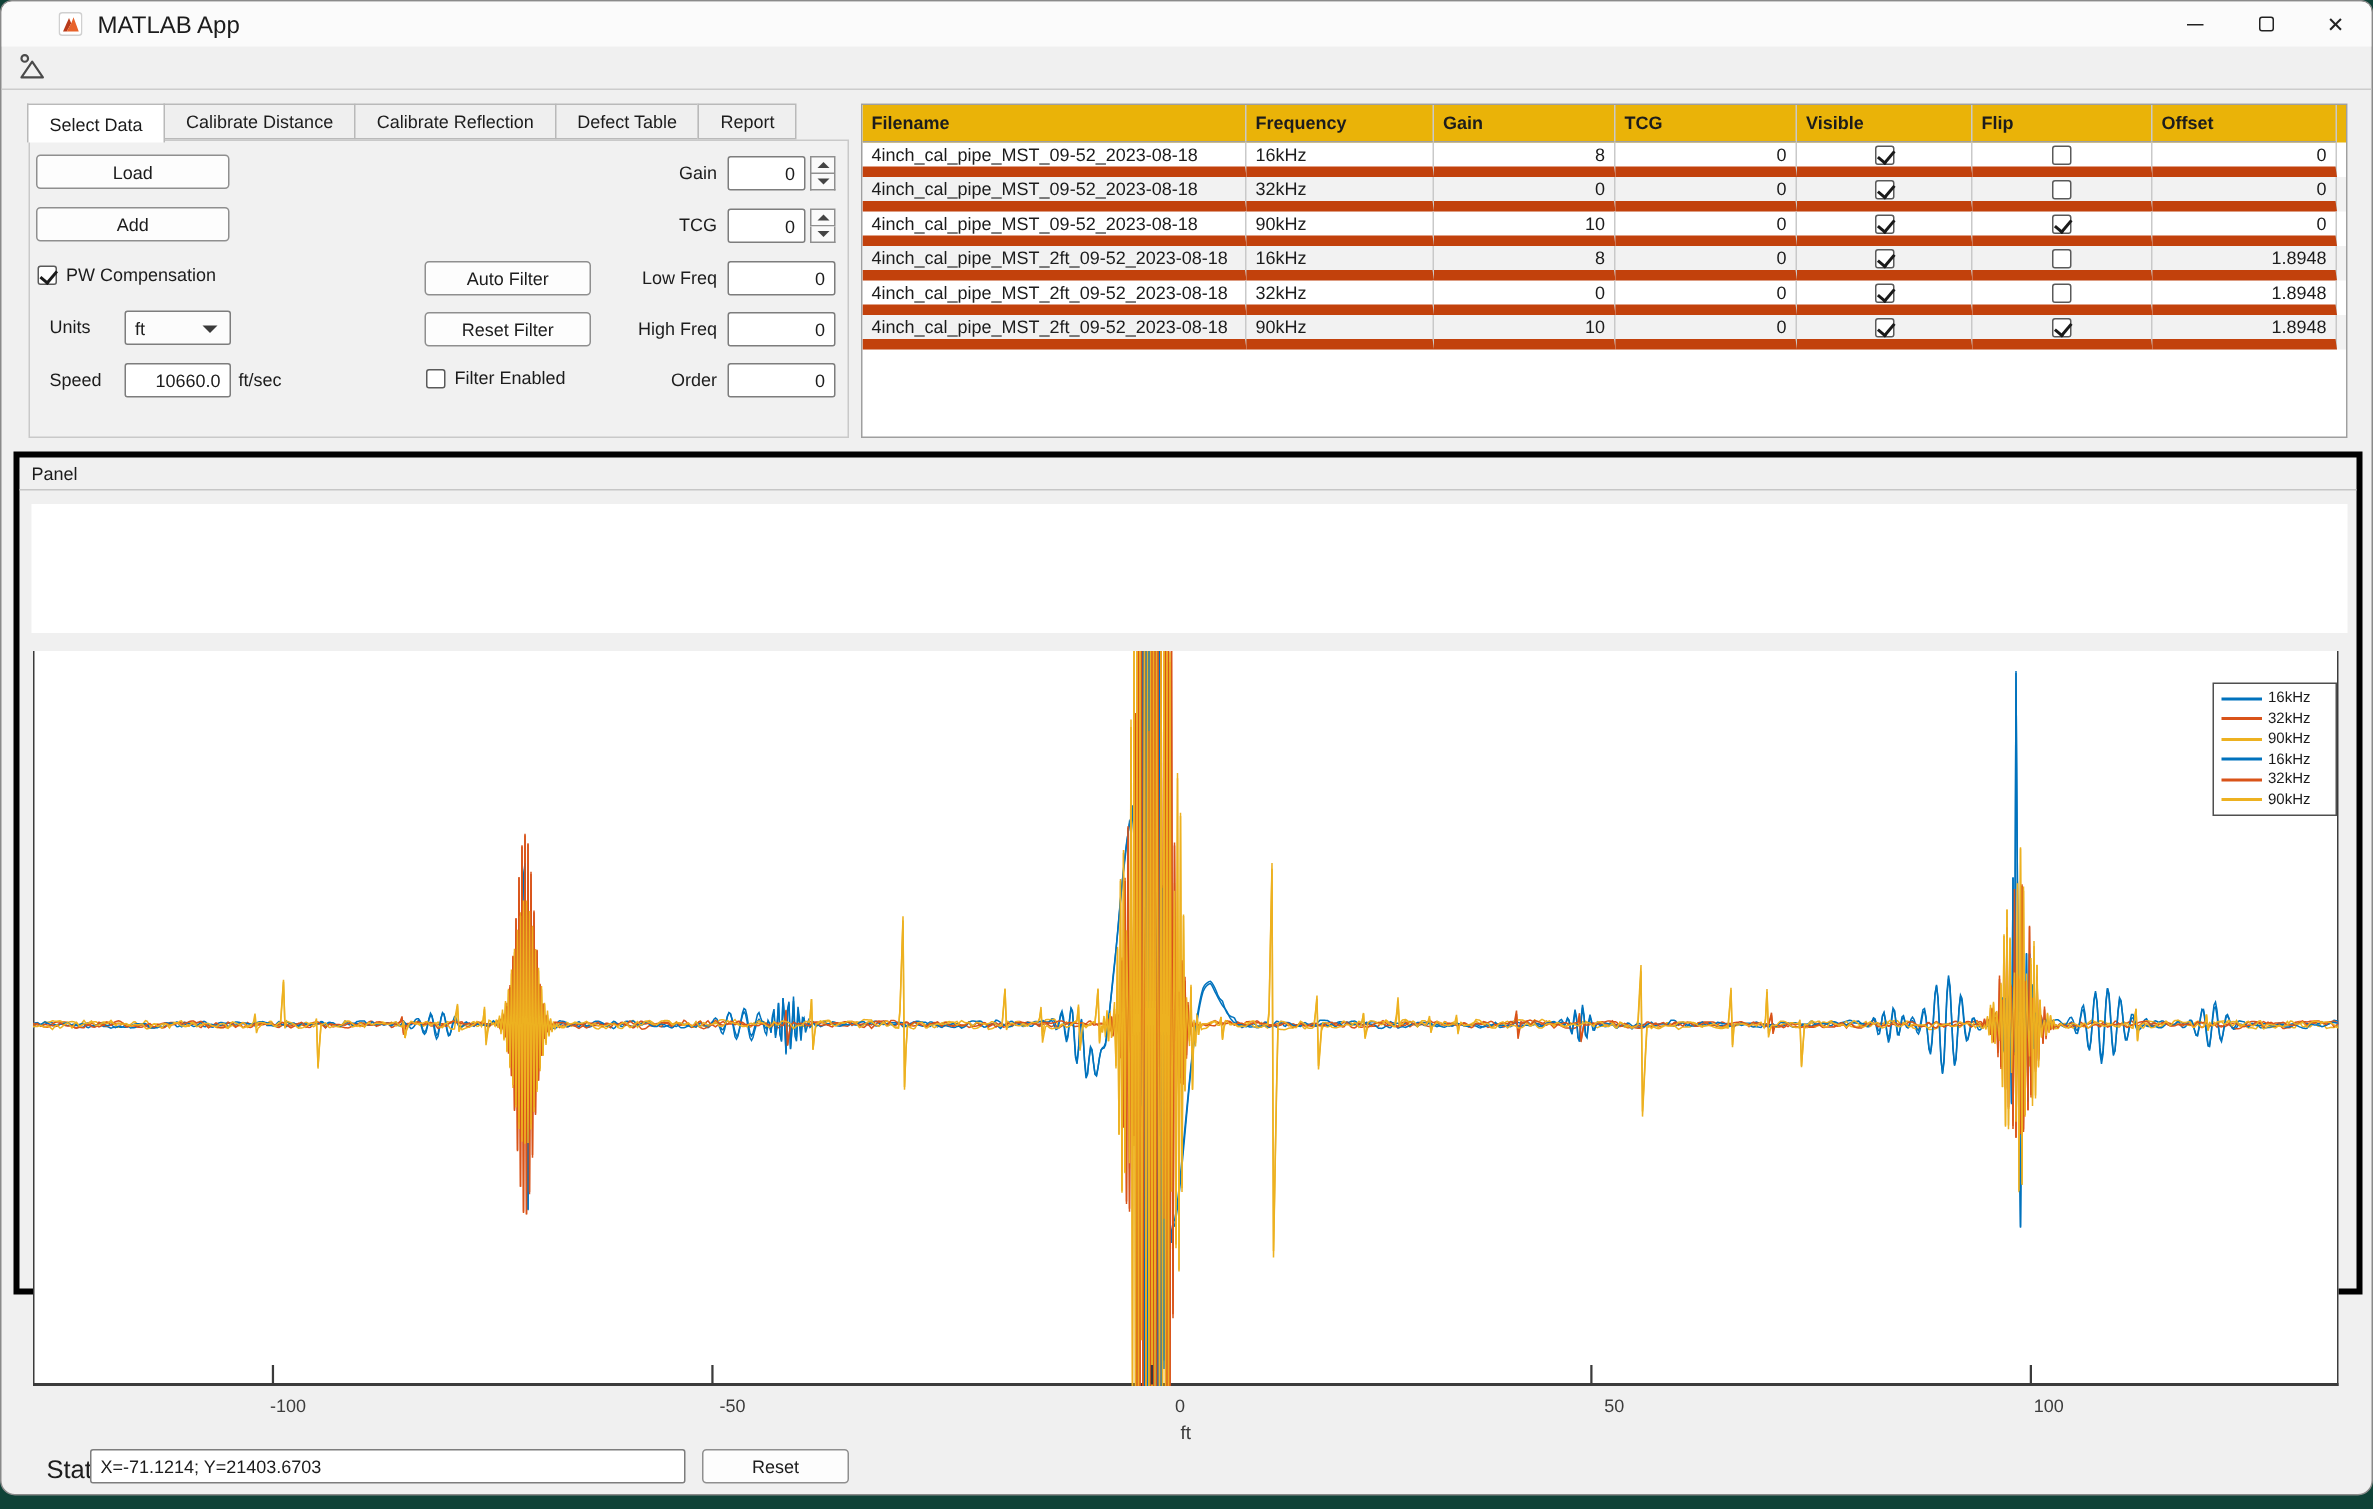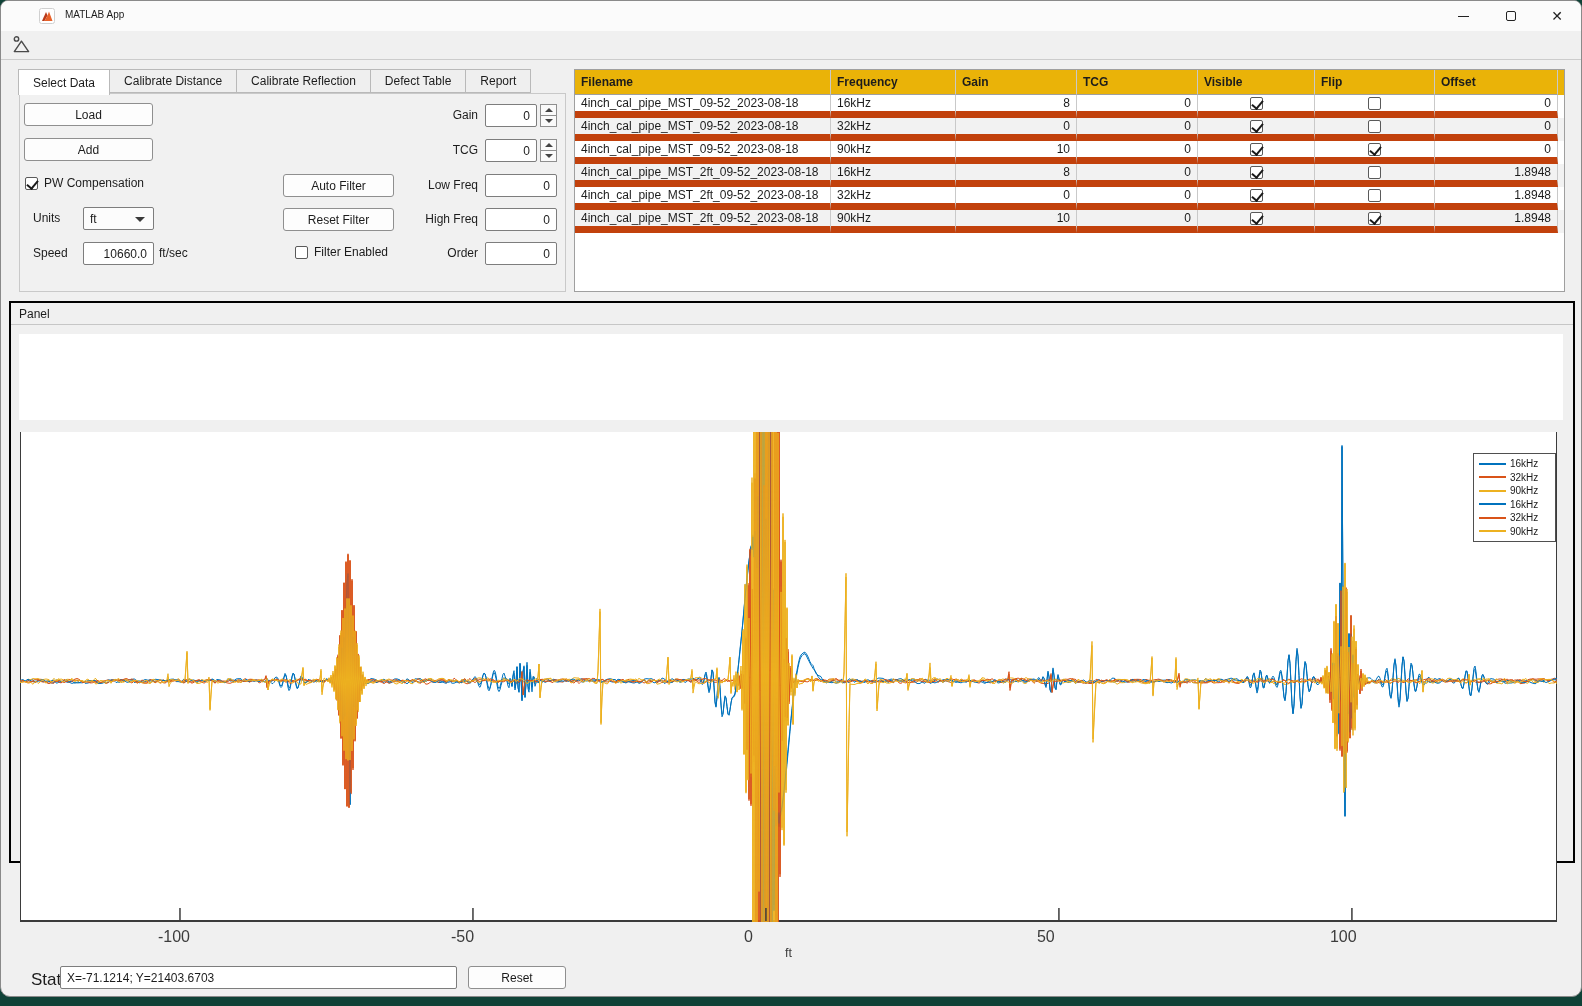--- a/index.html
+++ b/index.html
@@ -8,21 +8,21 @@
     background: #0f4237; font-family: "Liberation Sans", sans-serif; color: #1c1c1c;
   }
   #win {
     position: absolute; left: 0; top: 0; width: 1582px; height: 997px;
     background: #f0f0f0; border: 1px solid #8a8a8a; border-radius: 8px 8px 10px 10px;
     overflow: hidden;
   }
   
   #titlebar { position: absolute; left: 0; top: 0; width: 100%; height: 30px; background: #fbfbfb; }
   #app-icon { position: absolute; left: 38px; top: 7px; width: 16px; height: 16px; }
-  #title-text { position: absolute; left: 64px; top: 8px; font-size: 10px; }
+  #title-text { position: absolute; left: 64px; top: 8px; font-size: 16px; }
   .winbtn { position: absolute; top: 0; width: 44px; height: 30px; display: flex; align-items: center; justify-content: center; }
   #btn-min { right: 96px; } #btn-max { right: 48px; } #btn-close { right: 2px; font-size: 14px; color: #222; }
   #btn-min span { width: 11px; height: 1px; background: #222; display: block; }
   #btn-max span { width: 10px; height: 10px; border: 1.2px solid #222; border-radius: 2px; display: block; }
   
   #toolbar { position: absolute; left: 0; top: 30px; width: 100%; height: 29px; border-bottom: 1px solid #cccccc; }
   #axes-tool-icon { position: absolute; left: 10px; top: 3px; width: 22px; height: 22px; }
   
   #tab-bar { position: absolute; left: 18px; top: 68px; height: 25px; display: flex; z-index: 3; }
   .tab {
@@ -56,29 +56,29 @@
   .trow { display: flex; height: 23px; }
   .trow.head { height: 25px; background: #eab308; font-weight: bold; }
   .trow.alt { background: #f2f2f2; }
   .tcell { height: 100%; border-right: 1px solid #c9c9c9; border-bottom: 7px solid #c2410c;
     font-size: 12px; display: flex; align-items: center; padding: 0 6px; overflow: hidden; white-space: nowrap; }
   .trow.head .tcell { border-bottom: 1px solid #9f9f9f; }
   .tcell.num { justify-content: flex-end; }
   .tcell.ctr { justify-content: center; }
   
   #panel { position: absolute; left: 8px; top: 300px; width: 1566px; height: 562px;
-    border: 2px solid #000000; background: #f0f0f0; }
+    border: 4px solid #000000; background: #f0f0f0; }
   #panel-title { position: absolute; left: 8px; top: 4px; font-size: 12px; }
   #panel-sep { position: absolute; left: 0; top: 21px; width: 100%; border-top: 1px solid #c6c6c6; }
   #upper-axes { position: absolute; left: 8px; top: 31px; width: 1544px; height: 86px; background: #ffffff; }
   #plot-wrap { position: absolute; left: 9px; top: 129px; width: 1537px; height: 520px; background: transparent; }
   #plot-bg { position: absolute; left: 0; top: 0; width: 1537px; height: 490px; background: #ffffff;
     border-left: 1px solid #3b3b3b; border-right: 1px solid #3b3b3b; border-bottom: 2px solid #3b3b3b; }
   #wave { position: absolute; left: 0; top: 0; }
-  .xtick-label { position: absolute; width: 44px; text-align: left; font-size: 16px; color: #3c3c3c; }
+  .xtick-label { position: absolute; width: 44px; text-align: right; font-size: 12px; color: #3c3c3c; }
   #xaxis-label { position: absolute; top: 514px; width: 30px; text-align: center; font-size: 12.5px; color: #3c3c3c; }
   #legend { position: absolute; right: 1px; top: 21px; width: 83px; background: #ffffff;
     border: 1px solid #4f4f4f; padding: 3px 5px; }
   .leg-row { display: flex; align-items: center; height: 13.5px; }
   .leg-line { width: 27px; height: 2px; margin-right: 4px; flex: none; }
   .leg-text { font-size: 10px; color: #1a1a1a; }
   
   #status-label { position: absolute; left: 30px; top: 969px; font-size: 17px; }
   #status-field { left: 59px; top: 965px; width: 397px; height: 23px; position: absolute; }
   #reset-btn { left: 467px; top: 965px; width: 98px; height: 23px; }
@@ -136,21 +136,21 @@
       <span class="caret"></span>
     </div>
 
     <div class="lbl" style="left:13px;top:152px;">Speed</div>
     <div class="edit num" style="left:63px;top:148px;width:71px;height:23px;">10660.0</div>
     <div class="lbl" style="left:139px;top:152px;">ft/sec</div>
 
     <div class="btn" style="left:263px;top:80px;width:111px;height:23px;">Auto Filter</div>
     <div class="btn" style="left:263px;top:114px;width:111px;height:23px;">Reset Filter</div>
 
-    <div class="ckrow" style="left:275px;top:151px;">
+    <div class="ckrow" style="left:264px;top:151px;">
       <span class="cb"></span>
       <span>Filter Enabled</span>
     </div>
 
     <div class="lbl r" style="left:399px;top:14px;width:59px;">Gain</div>
     <div class="edit num" style="left:465px;top:10px;width:52px;height:23px;">0</div>
     <div class="spin" style="left:520px;top:10px;height:23px;">
       <div>
           <span class="tri-up"></span>
         </div>

